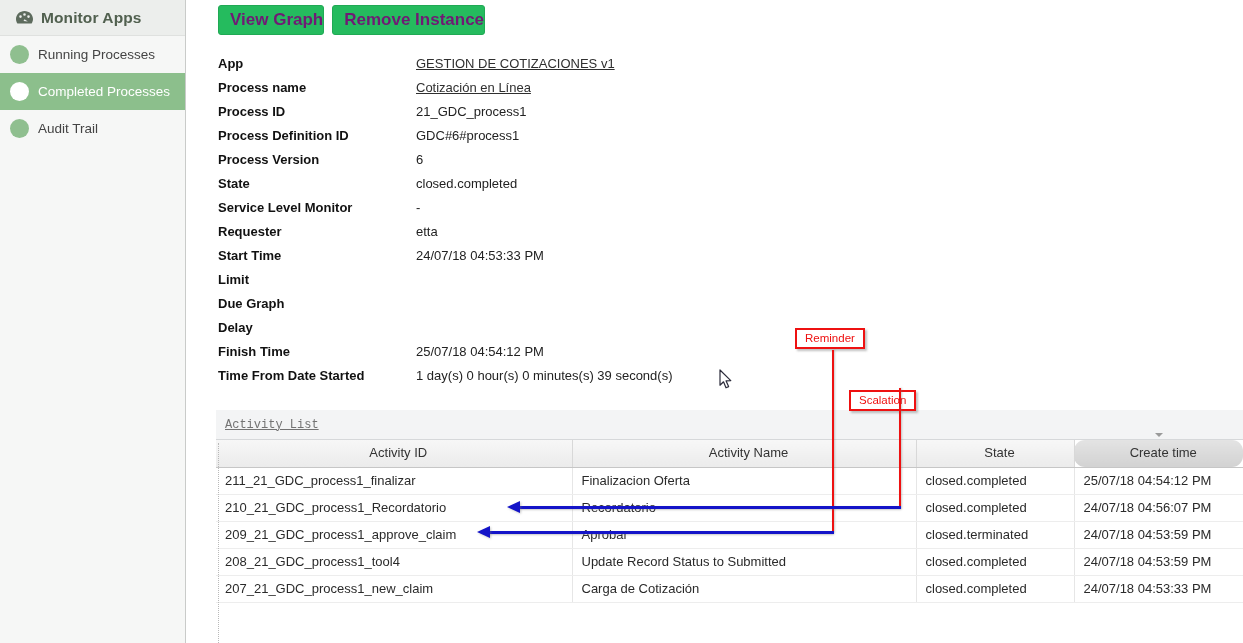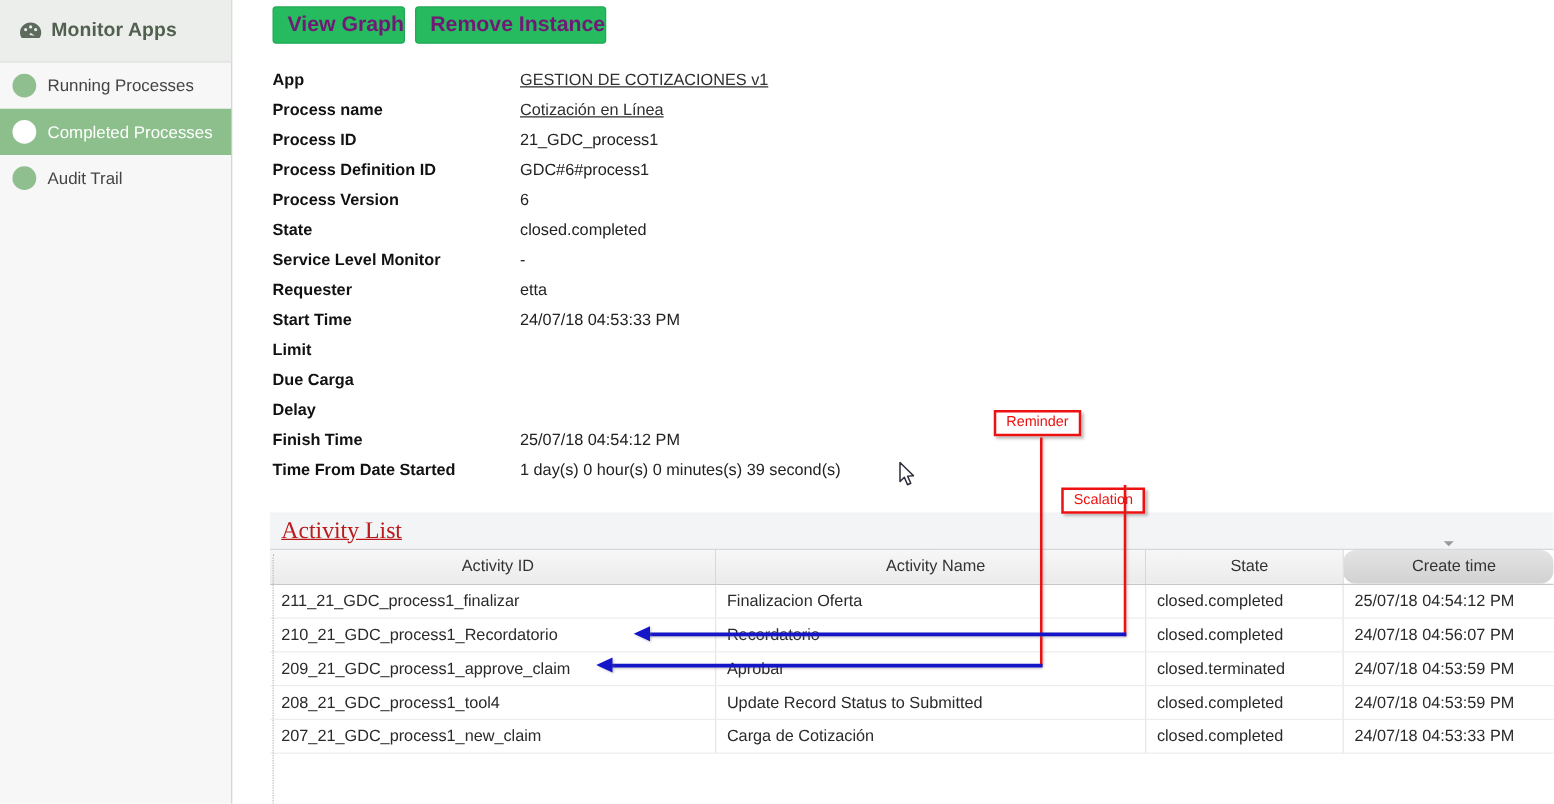--- a/index.html
+++ b/index.html
@@ -16,21 +16,21 @@
   #root { position: relative; width: 1243px; height: 643px; }
 
   
   .sidebar {
     position: absolute; left: 0; top: 0;
     width: 186px; height: 643px;
     background: #f6f7f6;
     border-right: 1px solid #c9cbc9;
   }
   .sidebar-header {
-    height: 50px;
+    height: 36px;
     display: flex; align-items: center;
     padding-left: 14px;
     background: #eceeec;
     border-bottom: 1px solid #dfe1df;
   }
   .sidebar-header .brand-icon {
     width: 20px; height: 18px;
     margin-right: 7px;
     display: flex; align-items: center; justify-content: center;
     color: #5d6b5d;
@@ -75,21 +75,21 @@
   .det-value { font-size: 13px; color: #222; }
   .det-value.link { color: #2f2f2f; text-decoration: underline; cursor: pointer; }
 
   
   .alist { position: absolute; left: 30px; top: 410px; width: 1027px; }
   .alist-title-bar {
     height: 30px; background: #f3f4f5;
     border-bottom: 1px solid #d6d8da;
     display: flex; align-items: center; padding-left: 9px;
   }
-  .alist-title { font-family:Liberation Serif, serif; font-size: 19px; color: #b91c1c; text-decoration: underline; cursor: pointer; }
+  .alist-title { font-family:Liberation Mono, monospace; font-size: 12px; color: #737373; text-decoration: underline; cursor: pointer; }
 
   .grid { width: 1027px; border-collapse: collapse; table-layout: fixed; }
   .grid th {
     background: linear-gradient(to bottom,#f7f7f7,#ebebeb);
     border-bottom: 1px solid #c6c6c6;
     border-right: 1px solid #d8d8d8;
     font-weight: normal; font-size: 13px; color: #333;
     text-align: center; padding: 5px 0 6px 9px; height: 27px;
     cursor: pointer; position: relative;
   }
@@ -213,21 +213,21 @@
       </div>
       <div class="det-row">
         <div class="det-label">Start Time</div>
         <div class="det-value">24/07/18 04:53:33 PM</div>
       </div>
       <div class="det-row">
         <div class="det-label">Limit</div>
         <div class="det-value"></div>
       </div>
       <div class="det-row">
-        <div class="det-label">Due Carga</div>
+        <div class="det-label">Due Graph</div>
         <div class="det-value"></div>
       </div>
       <div class="det-row">
         <div class="det-label">Delay</div>
         <div class="det-value"></div>
       </div>
       <div class="det-row">
         <div class="det-label">Finish Time</div>
         <div class="det-value">25/07/18 04:54:12 PM</div>
       </div>

